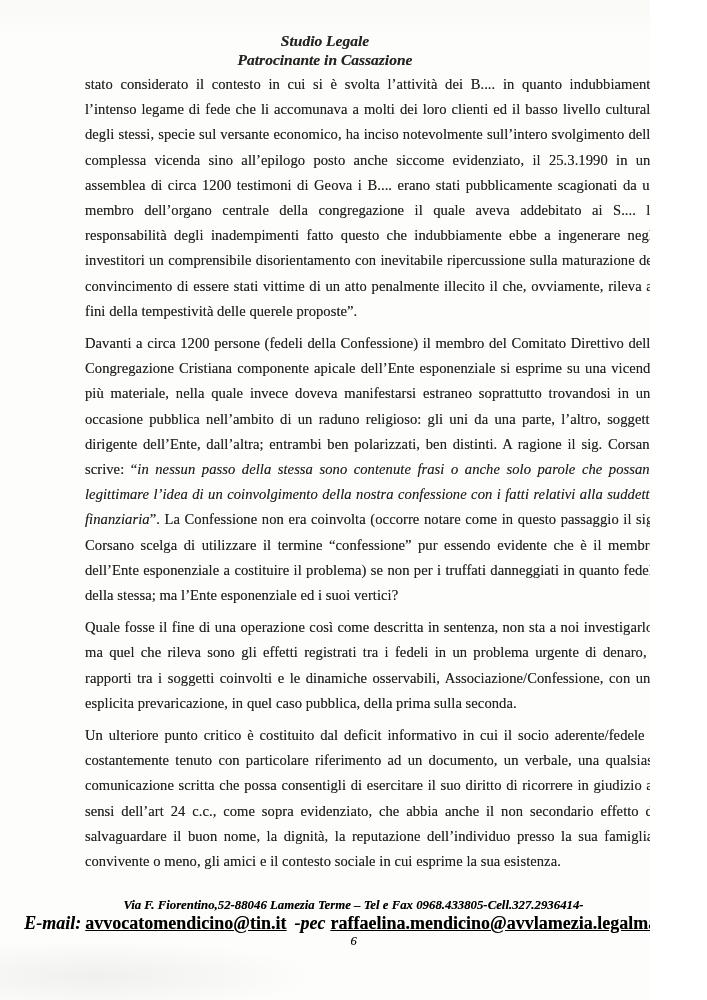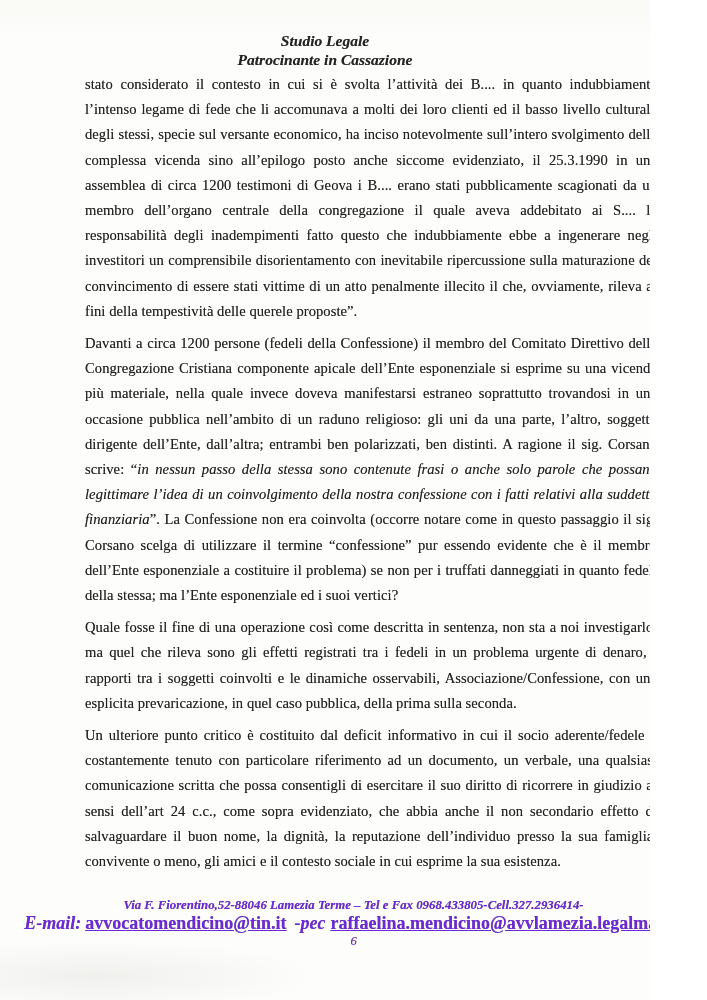--- a/index.html
+++ b/index.html
@@ -45,21 +45,21 @@
   }
   main.body-text p { margin: 0 0 7px 0; }
   .it { font-style: italic; }
 
   footer.letterfoot {
     position: absolute;
     top: 897px;
     left: 0;
     width: 707px;
     text-align: center;
-    color: #6d28d9;
+    color: #000000;
   }
   .foot-address {
     font-style: italic;
     font-weight: 700;
     font-size: 12.8px;
     line-height: 17px;
   }
   .foot-contacts {
     font-size: 18px;
     line-height: 19px;

